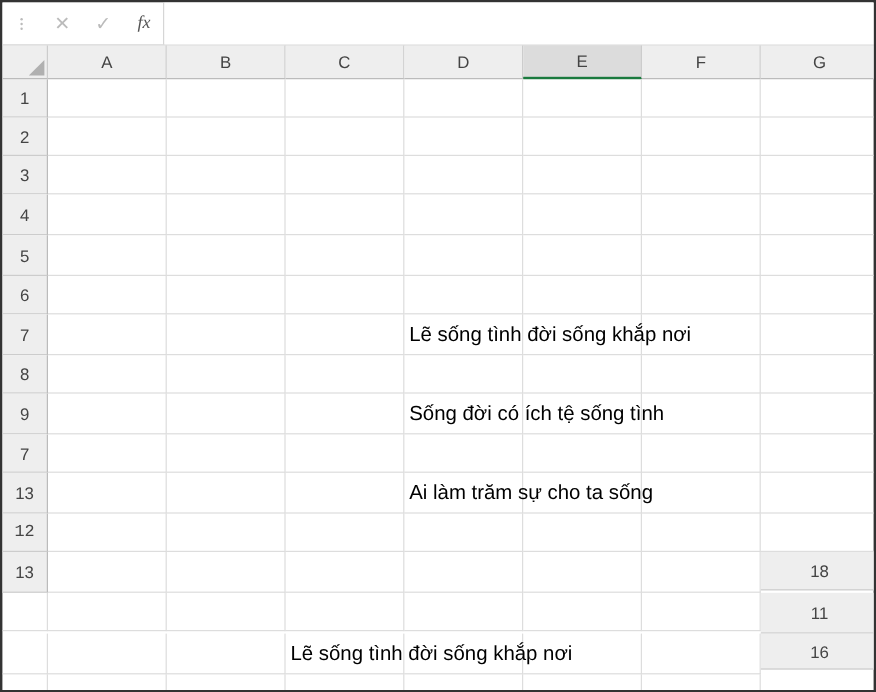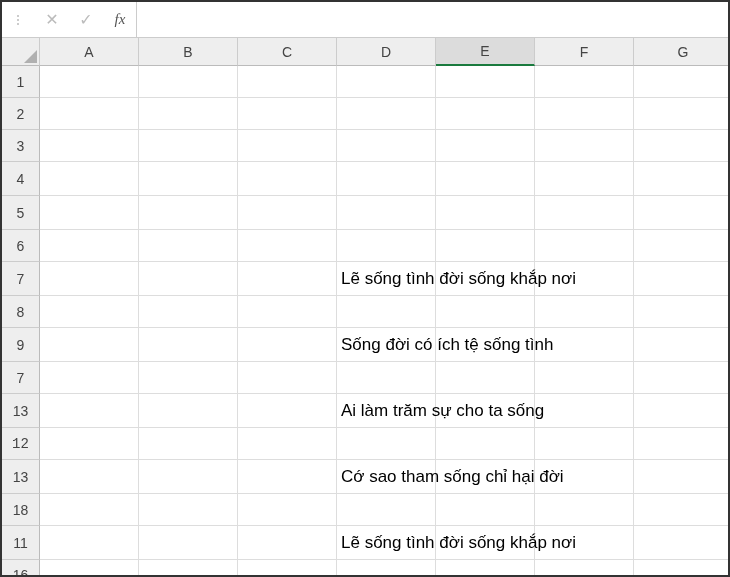--- a/index.html
+++ b/index.html
@@ -245,21 +245,20 @@
     <div class="cell" style="height: 32px;"></div>
     <div class="cell" style="height: 32px;"></div>
     <div class="cell" style="height: 32px;"></div>
     <div class="cell" style="height: 32px;"></div>
     <div class="cell" style="height: 32px;"></div>
     <div class="cell" style="height: 32px;"></div>
     <div class="row-h" style="height: 34px;">13</div>
     <div class="cell" style="height: 34px;"></div>
     <div class="cell" style="height: 34px;"></div>
     <div class="cell" style="height: 34px;"></div>
-    <div class="cell" style="height: 34px; z-index: 5; position: relative;">Cớ sao tham sống chỉ hại đời</div>
     <div class="cell" style="height: 34px;"></div>
     <div class="cell" style="height: 34px;"></div>
     <div class="cell" style="height: 34px;"></div>
     <div class="row-h" style="height: 32px;">18</div>
     <div class="cell" style="height: 32px;"></div>
     <div class="cell" style="height: 32px;"></div>
     <div class="cell" style="height: 32px;"></div>
     <div class="cell" style="height: 32px;"></div>
     <div class="cell" style="height: 32px;"></div>
     <div class="cell" style="height: 32px;"></div>

